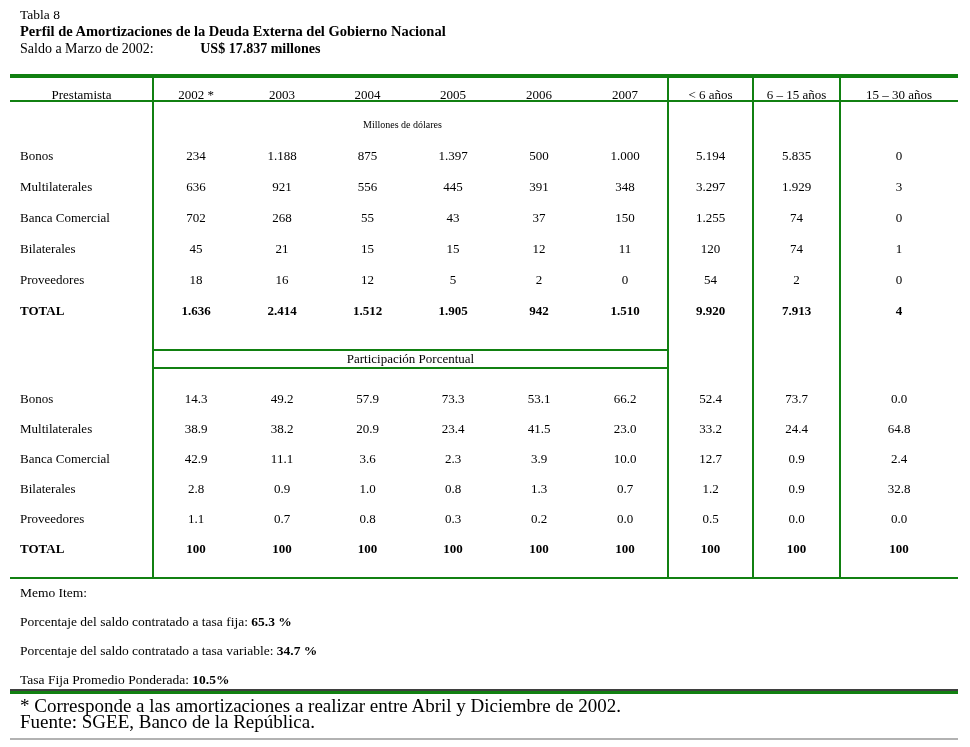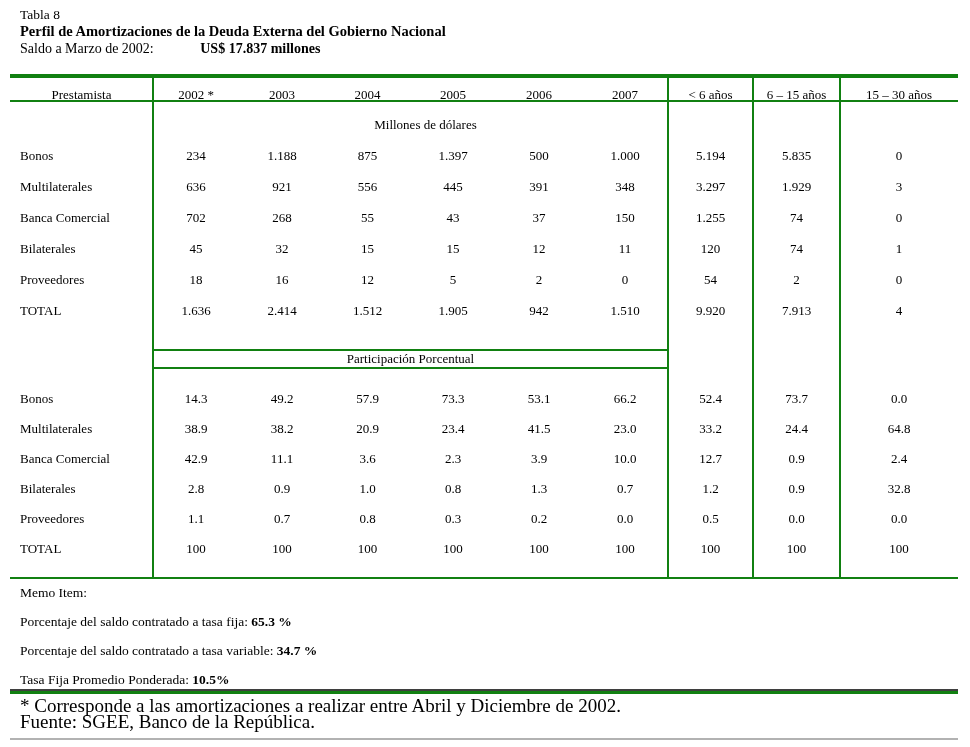--- a/index.html
+++ b/index.html
@@ -27,25 +27,25 @@
   .thead{position:absolute;left:10px;top:78px;width:948px;height:34px;font-size:13px;}
   .thead .cell{display:flex;align-items:center;justify-content:center;}
   .rows{position:absolute;left:10px;width:948px;font-size:13px;}
   .rows-millones{top:140px;}
   .rows-pct{top:384px;}
   .rows-millones .trow{height:31px;}
   .rows-pct .trow{height:30px;}
   .trow{align-items:center;}
   .trow .cell{display:flex;align-items:center;justify-content:center;}
   .trow .cell.label{justify-content:flex-start;padding-left:10px;}
-  .trow.bold{font-weight:normal;}
+  .trow.bold{font-weight:bold;}
   
   .caption-millones{
-    position:absolute;left:168px;top:117px;width:515px;height:16px;
-    text-align:center;font-size:13px;line-height:16px;
+    position:absolute;left:145px;top:117px;width:515px;height:16px;
+    text-align:center;font-size:10px;line-height:16px;
   }
   .caption-band{
     position:absolute;left:153px;top:349px;width:515px;height:20px;box-sizing:border-box;
     border-top:2px solid #118011;border-bottom:2px solid #118011;
     text-align:center;font-size:13px;line-height:15px;
   }
   
   .memo{position:absolute;left:20px;top:585px;font-size:13.5px;}
   .memo .mline{height:15px;line-height:15px;margin-bottom:14px;}
   .memo .mline b{font-weight:bold;}
@@ -124,21 +124,21 @@
         <div class="cell num">43</div>
         <div class="cell num">37</div>
         <div class="cell num">150</div>
         <div class="cell num">1.255</div>
         <div class="cell num">74</div>
         <div class="cell num">0</div>
       </div>
       <div class="trow grid">
         <div class="cell label">Bilaterales</div>
         <div class="cell num">45</div>
-        <div class="cell num">32</div>
+        <div class="cell num">21</div>
         <div class="cell num">15</div>
         <div class="cell num">15</div>
         <div class="cell num">12</div>
         <div class="cell num">11</div>
         <div class="cell num">120</div>
         <div class="cell num">74</div>
         <div class="cell num">1</div>
       </div>
       <div class="trow grid">
         <div class="cell label">Proveedores</div>

